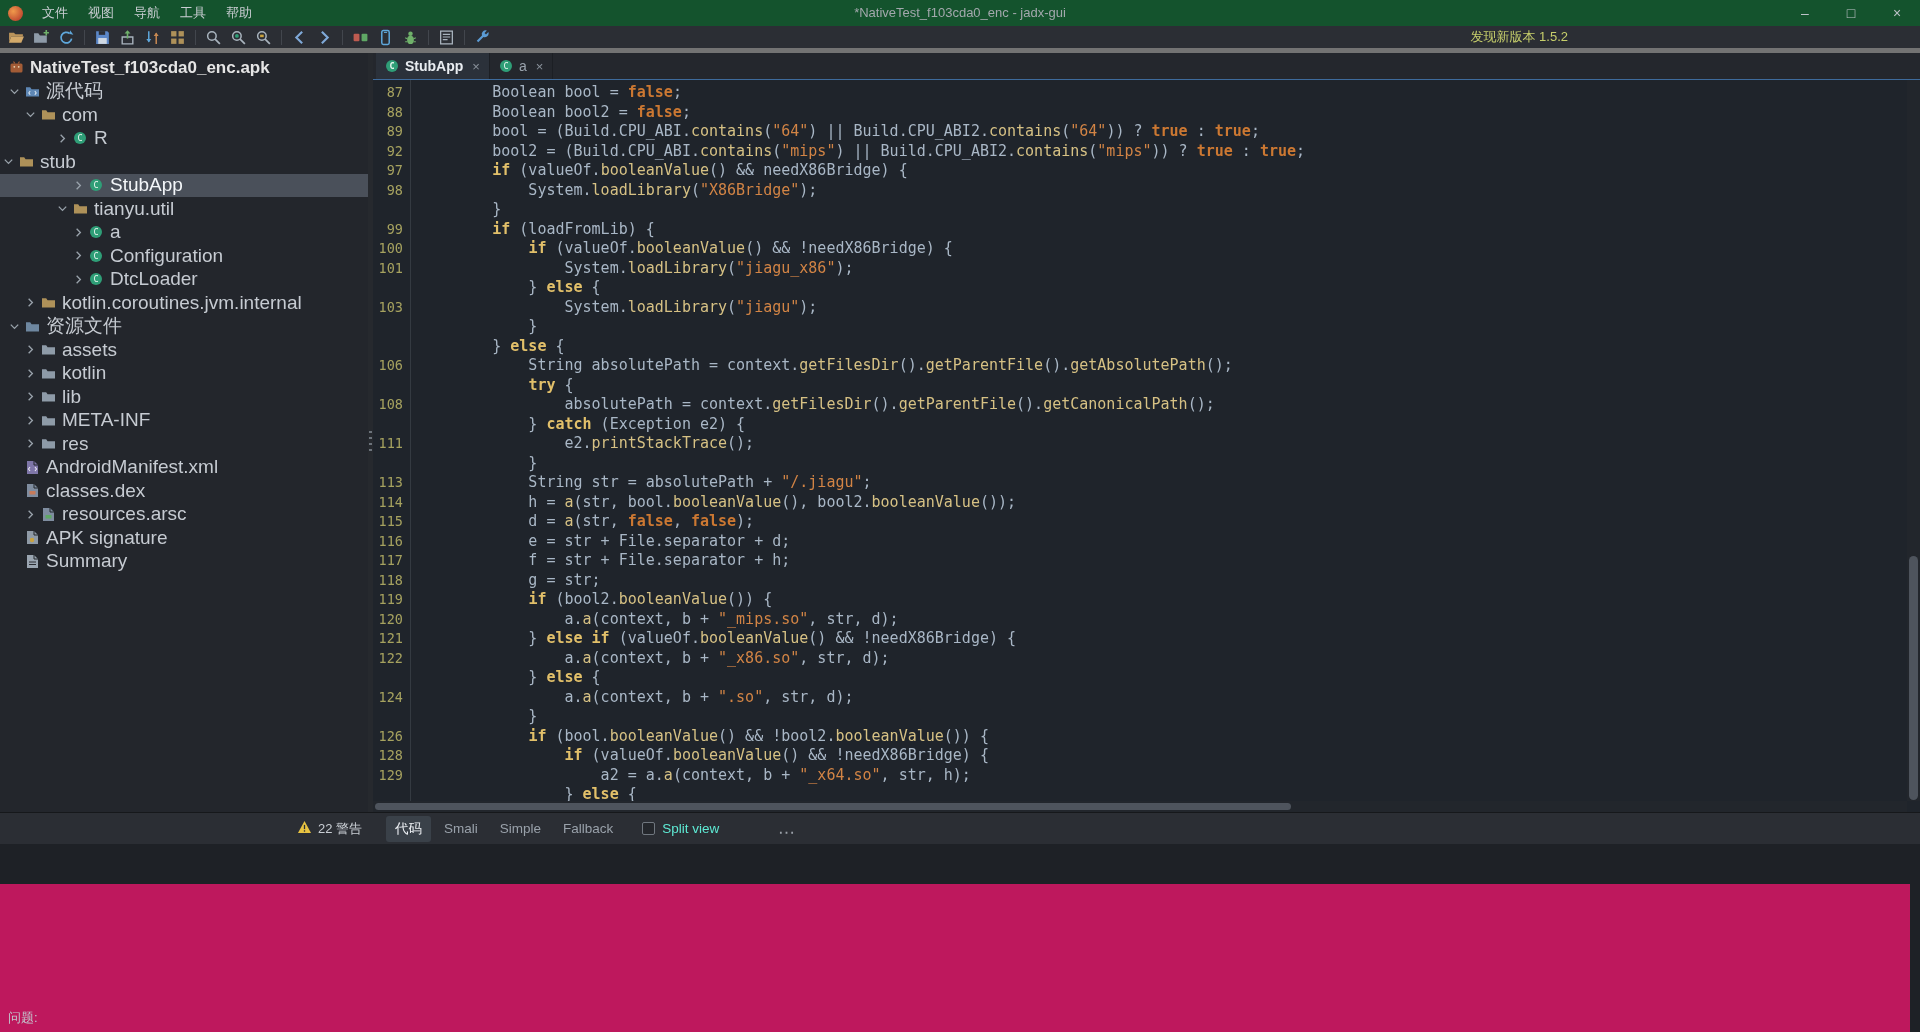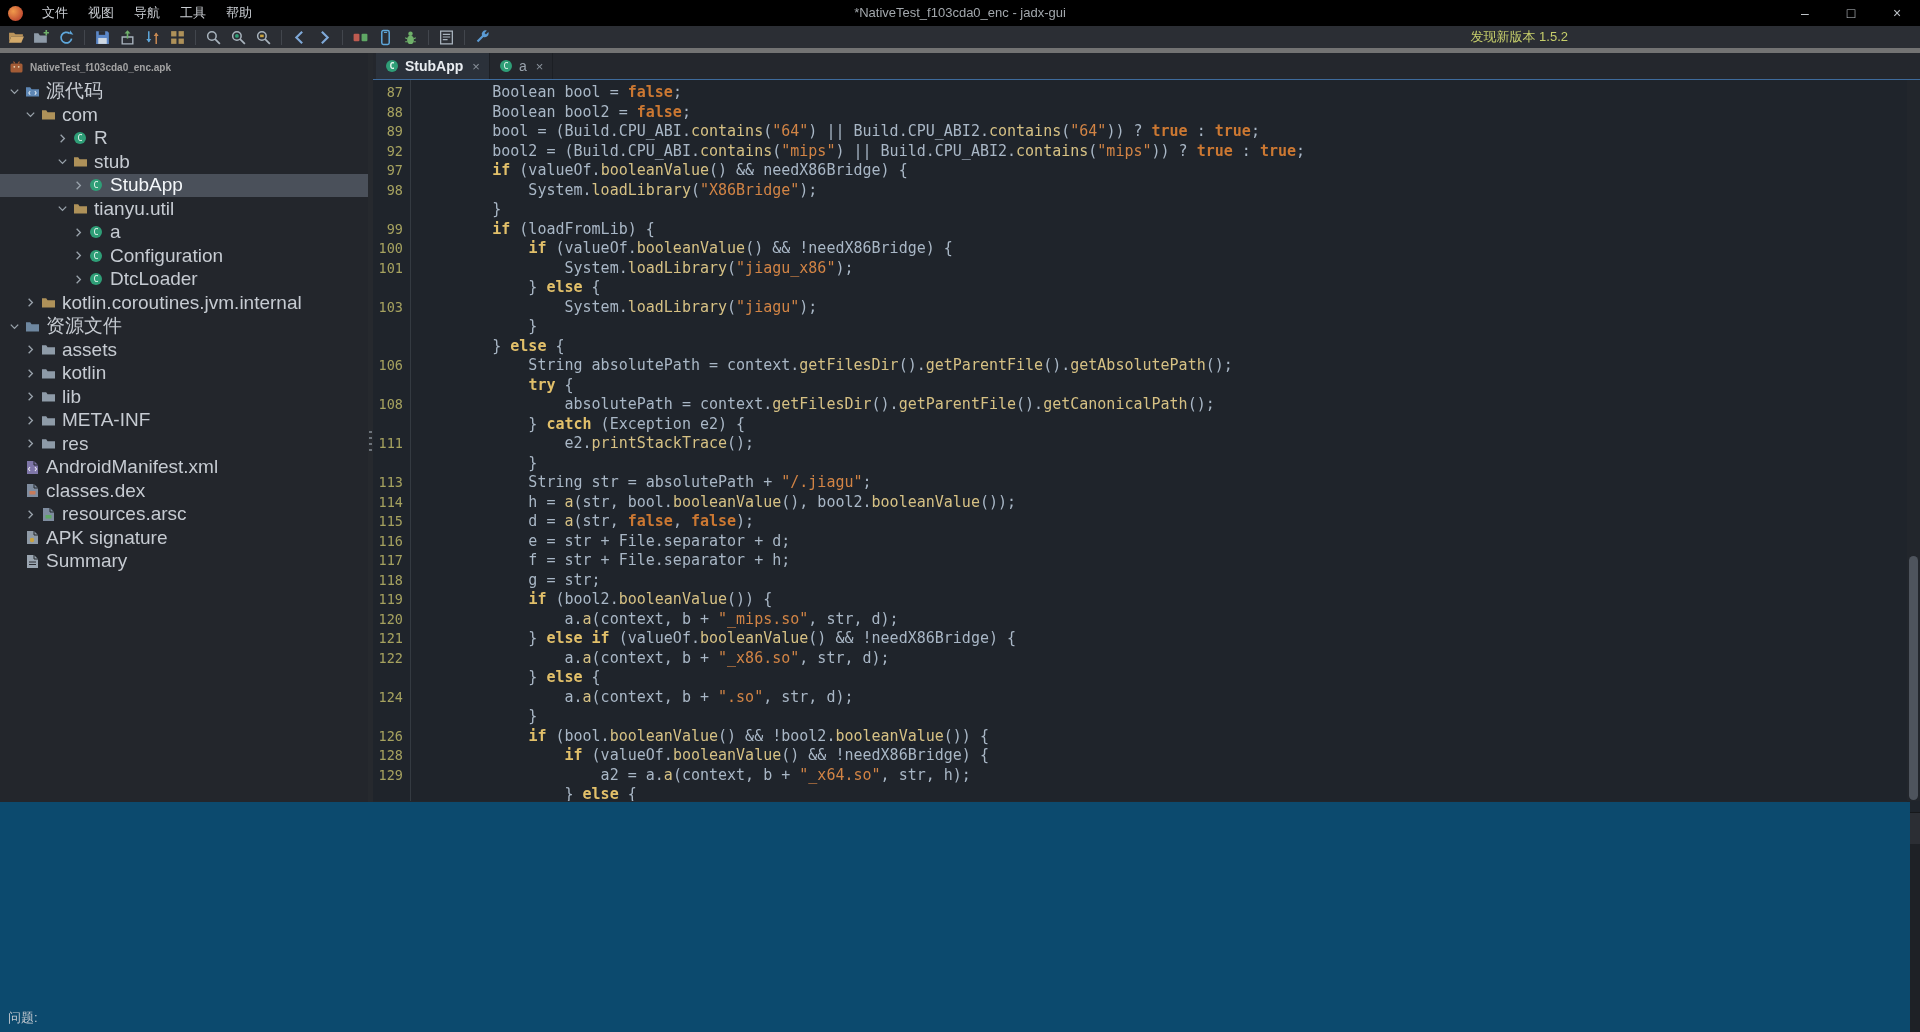--- a/index.html
+++ b/index.html
@@ -1,20 +1,20 @@
 <!DOCTYPE html>
 <html><head>
 <meta charset="utf-8">
 <style>
   * { margin:0; padding:0; box-sizing:border-box; }
   html,body { width:1920px; height:1032px; overflow:hidden; background:#1E2126;
     font-family:"Liberation Sans", sans-serif; position:relative; }
 
   
-  .titlebar { position:absolute; top:0; left:0; right:0; height:26px; background:#000000;
+  .titlebar { position:absolute; top:0; left:0; right:0; height:26px; background:#14532d;
     display:flex; align-items:center; z-index:6; }
   .logo { width:15px; height:15px; border-radius:50%; flex:none;
     background:radial-gradient(circle at 35% 35%, #F09A4B, #C04A31 75%); margin:0 9px 0 8px; }
   .menu-item { font-size:13px; color:#C9CDD2; padding:0 10px; line-height:26px; cursor:default; }
   .window-title { position:absolute; left:320px; right:320px; text-align:center; line-height:26px;
     font-size:13px; color:#A3A8AD; pointer-events:none; }
   .win-controls { margin-left:auto; display:flex; height:26px; }
   .win-btn { width:46px; text-align:center; line-height:26px; font-size:14px; color:#BDC2C7; }
 
   
@@ -26,21 +26,21 @@
   .update-link { margin-left:auto; margin-right:352px; font-size:13px; color:#C6CE6B; }
 
   
   .sidebar { position:absolute; top:53px; left:0; width:368px; bottom:220px; background:#23262C; overflow:hidden; }
   .tree { padding-top:3px; }
   .tree-row { height:23.5px; display:flex; align-items:center; white-space:nowrap; }
   .tree-row.selected { background:#4A505A; }
   .tree-arrow { width:16px; flex:none; display:inline-flex; justify-content:center; align-items:center; }
   .tree-icon { width:20px; flex:none; display:inline-flex; justify-content:center; align-items:center; }
   .tree-label { font-size:19px; color:#C6CBD2; padding-left:4px; }
-  .tree-row.root .tree-label { color:#a3a3a3; font-weight:600; font-size:10px; }
+  .tree-row.root .tree-label { color:#e5e5e5; font-weight:600; font-size:17px; }
   .tree-row.selected .tree-label { color:#F3F6F9; }
 
   
   .vsplit { position:absolute; top:53px; left:368px; width:5px; bottom:220px; background:#26292E; }
   .vgrip { position:absolute; top:378px; left:1px; width:3px; height:24px;
     background:repeating-linear-gradient(#6C737B 0 2px, transparent 2px 6px); }
 
   
   .editor { position:absolute; top:53px; left:373px; right:0; bottom:220px; background:#1F242B;
     display:flex; flex-direction:column; }
@@ -78,21 +78,21 @@
   .warn-count { font-size:13px; color:#C9CED4; }
   .mode-tabs { display:flex; align-items:center; margin-left:12px; }
   .mode-tab { font-size:13.5px; color:#99A1AA; padding:4px 9px; margin:0 2px; border-radius:3px; }
   .mode-tab.active { color:#EDF0F4; background:#3A4149; }
   .splitview { display:flex; align-items:center; gap:7px; margin-left:18px; }
   .checkbox { width:13px; height:13px; border:1px solid #70777F; background:#24272C; border-radius:2px; }
   .splitview-label { font-size:13.5px; color:#5eead4; }
   .grip { position:absolute; left:778px; top:13px; color:#9BA1A9; font-size:17px; letter-spacing:2px; line-height:14px; }
 
   
-  .bottom-panel { position:absolute; left:0; right:10px; bottom:0; height:230px; background:#0c4a6e; }
+  .bottom-panel { position:absolute; left:0; right:10px; bottom:0; height:148px; background:#be185d; }
   .issues-label { position:absolute; left:8px; bottom:5px; font-size:13px; color:#C2C8CF; }
 </style>
 </head>
 <body>
 
 <div class="titlebar">
   <span class="logo"></span>
   <span class="menu-item">文件</span>
   <span class="menu-item">视图</span>
   <span class="menu-item">导航</span>
@@ -273,21 +273,21 @@
           </svg>
         </span>
         <span class="tree-icon">
           <svg width="14" height="14" viewBox="0 0 14 14">
             <circle cx="7" cy="7" r="6" fill="#2F9E77"></circle>
             <text x="7" y="10" text-anchor="middle" font-size="8.5" fill="#EAF6F0" font-family="DejaVu Sans Mono, monospace">C</text>
           </svg>
         </span>
         <span class="tree-label">R</span>
       </div>
-      <div class="tree-row" style="padding-left: 54px;">
+      <div class="tree-row" style="">
         <span class="tree-arrow">
           <svg width="13" height="13" viewBox="0 0 14 14">
             <path d="M3 5l4 4 4-4" fill="none" stroke="#9AA3AC" stroke-width="1.4"></path>
           </svg>
         </span>
         <span class="tree-icon">
           <svg width="15" height="13" viewBox="0 0 16 14">
             <path d="M1 2.5h4.5L7 4.5h8v8H1z" fill="#AE9159"></path>
           </svg>
         </span>

